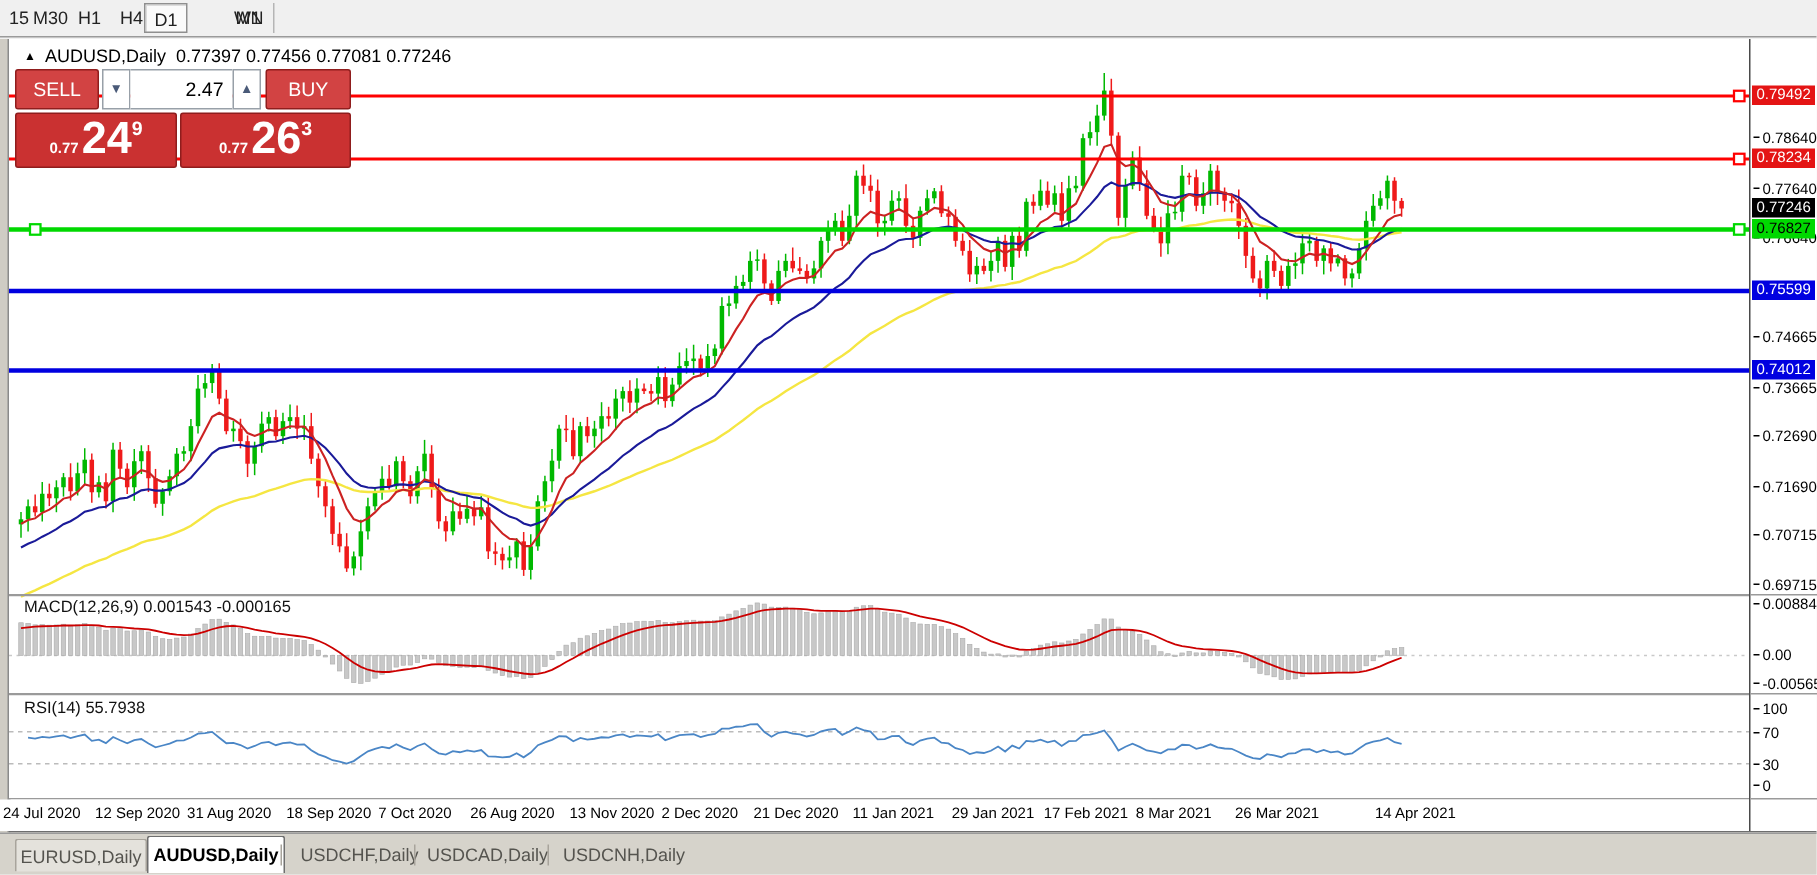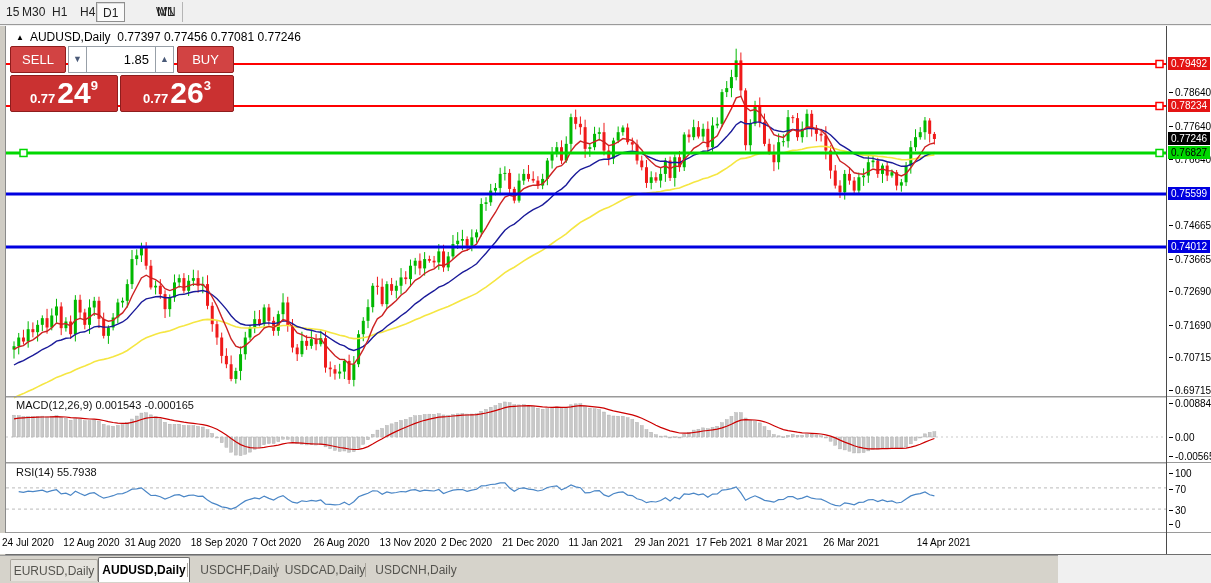--- a/index.html
+++ b/index.html
@@ -36,42 +36,42 @@
     text-align:center; color:#4a5a78; font-size:9px; line-height:25px; cursor:pointer; }
   #spin-down { left:58px; width:19px; }
   #spin-up   { left:145px; width:19px; }
   #vol-field { position:absolute; left:77px; top:0; width:68px; height:27px; background:#fff;
     border-top:1px solid #98a0a8; border-bottom:1px solid #98a0a8; font-size:13px; color:#000;
     text-align:right; line-height:25px; padding-right:6px; }
   .tp-price { position:absolute; top:29px; height:37px; background:#ca3131; border:1px solid #8f1d1d;
     border-radius:2px; color:#fff; display:flex; align-items:baseline; justify-content:center; cursor:pointer; }
   #sell-price { left:0; width:108px; }
   #buy-price  { left:110px; width:114px; }
-  .tp-small { font-size:13px; font-weight:bold; margin-right:2px; }
+  .tp-small { font-size:10px; font-weight:bold; margin-right:2px; }
   .tp-big   { font-size:30px; font-weight:bold; line-height:34px; }
   .tp-sup   { font-size:13px; font-weight:bold; align-self:flex-start; margin-top:2px; }
 
   
   .ind-label { position:absolute; left:16px; font-size:11px; color:#111; white-space:nowrap; }
 
   
   #price-axis { position:absolute; left:1166px; top:26px; width:45px; height:528px;
     background:#fff; border-left:1px solid #4a4a4a; }
   .ax-tick { position:absolute; left:2px; font-size:10px; color:#000; white-space:nowrap; }
   .ax-tick .dash { display:inline-block; width:4px; height:1px; background:#000; vertical-align:3px; margin-right:2px; }
   .ax-badge { position:absolute; left:1px; height:13px; line-height:13px; padding:0 3px;
     font-size:10px; white-space:nowrap; }
   .ax-sep { position:absolute; left:0; width:45px; height:1px; background:#9a9a9a; }
 
   
   #date-axis { position:absolute; left:0; top:533px; width:1166px; height:21px; background:#fff; }
   .date-label { position:absolute; top:4px; font-size:10px; color:#000; white-space:nowrap; }
 
   
-  #tabbar { position:absolute; left:0; top:555px; width:1058px; height:28px;
+  #tabbar { position:absolute; left:0; top:555px; width:1211px; height:28px;
     background:#d6d3cb; border-top:1px solid #9a9a9a; }
   .tab { position:absolute; top:3px; height:22px; line-height:22px; text-align:center;
     font-size:12px; color:#55544f; cursor:pointer; }
   .tab.boxed { background:#e4e2dc; border:1px solid #a8a49c; border-bottom:none; border-radius:2px 2px 0 0; }
   .tab.active { top:1px; height:25px; line-height:25px; background:#fff; color:#000; font-weight:bold;
     border:1px solid #6e6e6e; border-bottom:none; border-radius:2px 2px 0 0; }
   .tab-pipe { position:absolute; top:7px; width:1px; height:14px; background:#a8a49c; }
 </style>
 </head>
 <body>
@@ -703,21 +703,21 @@
   </svg>
 
 <div id="ohlc-row">
   <span class="tri">▲</span><span>AUDUSD,Daily</span>&nbsp;&nbsp;<span>0.77397</span>&nbsp;<span>0.77456</span>&nbsp;<span>0.77081</span>&nbsp;<span>0.77246</span>
 </div>
 
 <div id="trade">
   <div class="tp-row1">
     <div id="sell-btn" class="tp-btn">SELL</div>
     <div id="spin-down" class="spin"><span>▼</span></div>
-    <div id="vol-field">1.85</div>
+    <div id="vol-field">2.47</div>
     <div id="spin-up" class="spin"><span>▲</span></div>
     <div id="buy-btn" class="tp-btn">BUY</div>
   </div>
   <div id="sell-price" class="tp-price">
     <span class="tp-small">0.77</span>
     <span class="tp-big">24</span>
     <span class="tp-sup">9</span>
   </div>
   <div id="buy-price" class="tp-price">
     <span class="tp-small">0.77</span>
@@ -751,21 +751,21 @@
     <div class="ax-tick" style="top: 442px;"><span class="dash"></span><span>100</span></div>
     <div class="ax-tick" style="top: 457.9px;"><span class="dash"></span><span>70</span></div>
     <div class="ax-tick" style="top: 479.1px;"><span class="dash"></span><span>30</span></div>
     <div class="ax-tick" style="top: 493px;"><span class="dash"></span><span>0</span></div>
     <div class="ax-sep" style="top: 370px;"></div>
     <div class="ax-sep" style="top: 436px;"></div>
     <div class="ax-sep" style="top: 506px;"></div>
   </div>
 <div id="date-axis">
     <div class="date-label" style="left: 2px;">24 Jul 2020</div>
-    <div class="date-label" style="left: 63.36px;">12 Aug 2020</div>
+    <div class="date-label" style="left: 63.36px;">12 Sep 2020</div>
     <div class="date-label" style="left: 124.72px;">31 Aug 2020</div>
     <div class="date-label" style="left: 190.8px;">18 Sep 2020</div>
     <div class="date-label" style="left: 252.16px;">7 Oct 2020</div>
     <div class="date-label" style="left: 313.52px;">26 Aug 2020</div>
     <div class="date-label" style="left: 379.6px;">13 Nov 2020</div>
     <div class="date-label" style="left: 440.96px;">2 Dec 2020</div>
     <div class="date-label" style="left: 502.32px;">21 Dec 2020</div>
     <div class="date-label" style="left: 568.4px;">11 Jan 2021</div>
     <div class="date-label" style="left: 634.48px;">29 Jan 2021</div>
     <div class="date-label" style="left: 695.84px; text-align: right;">17 Feb 2021</div>

